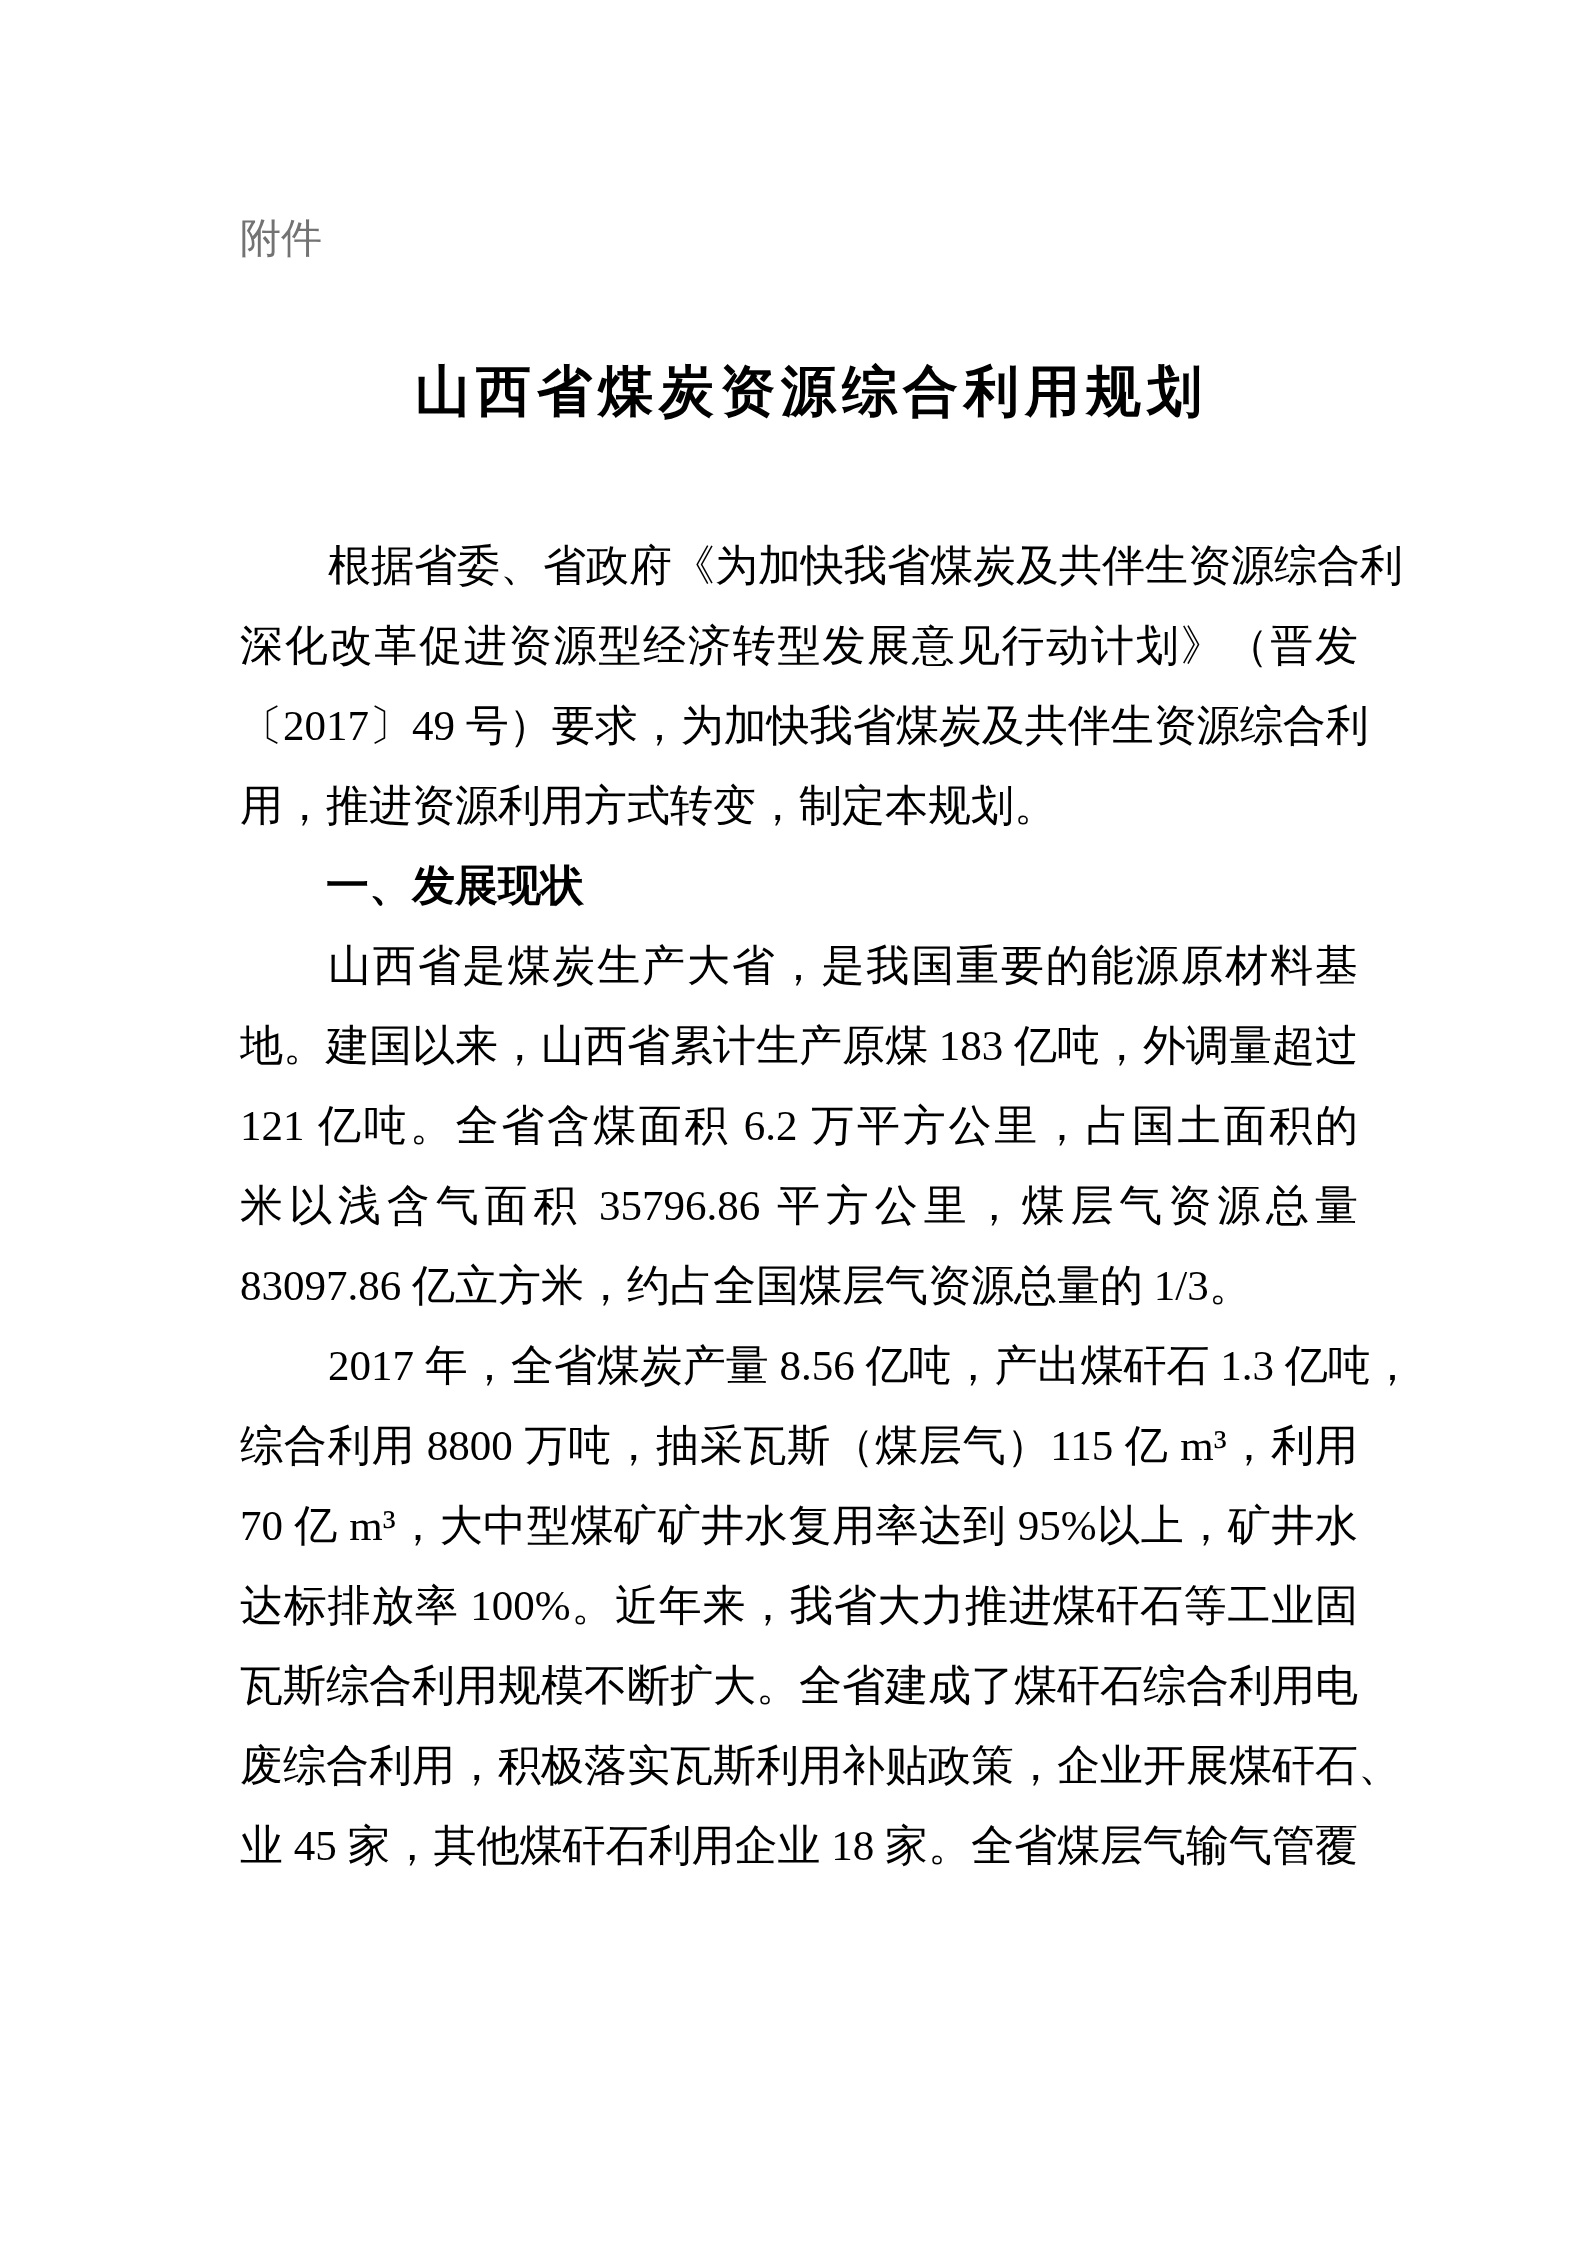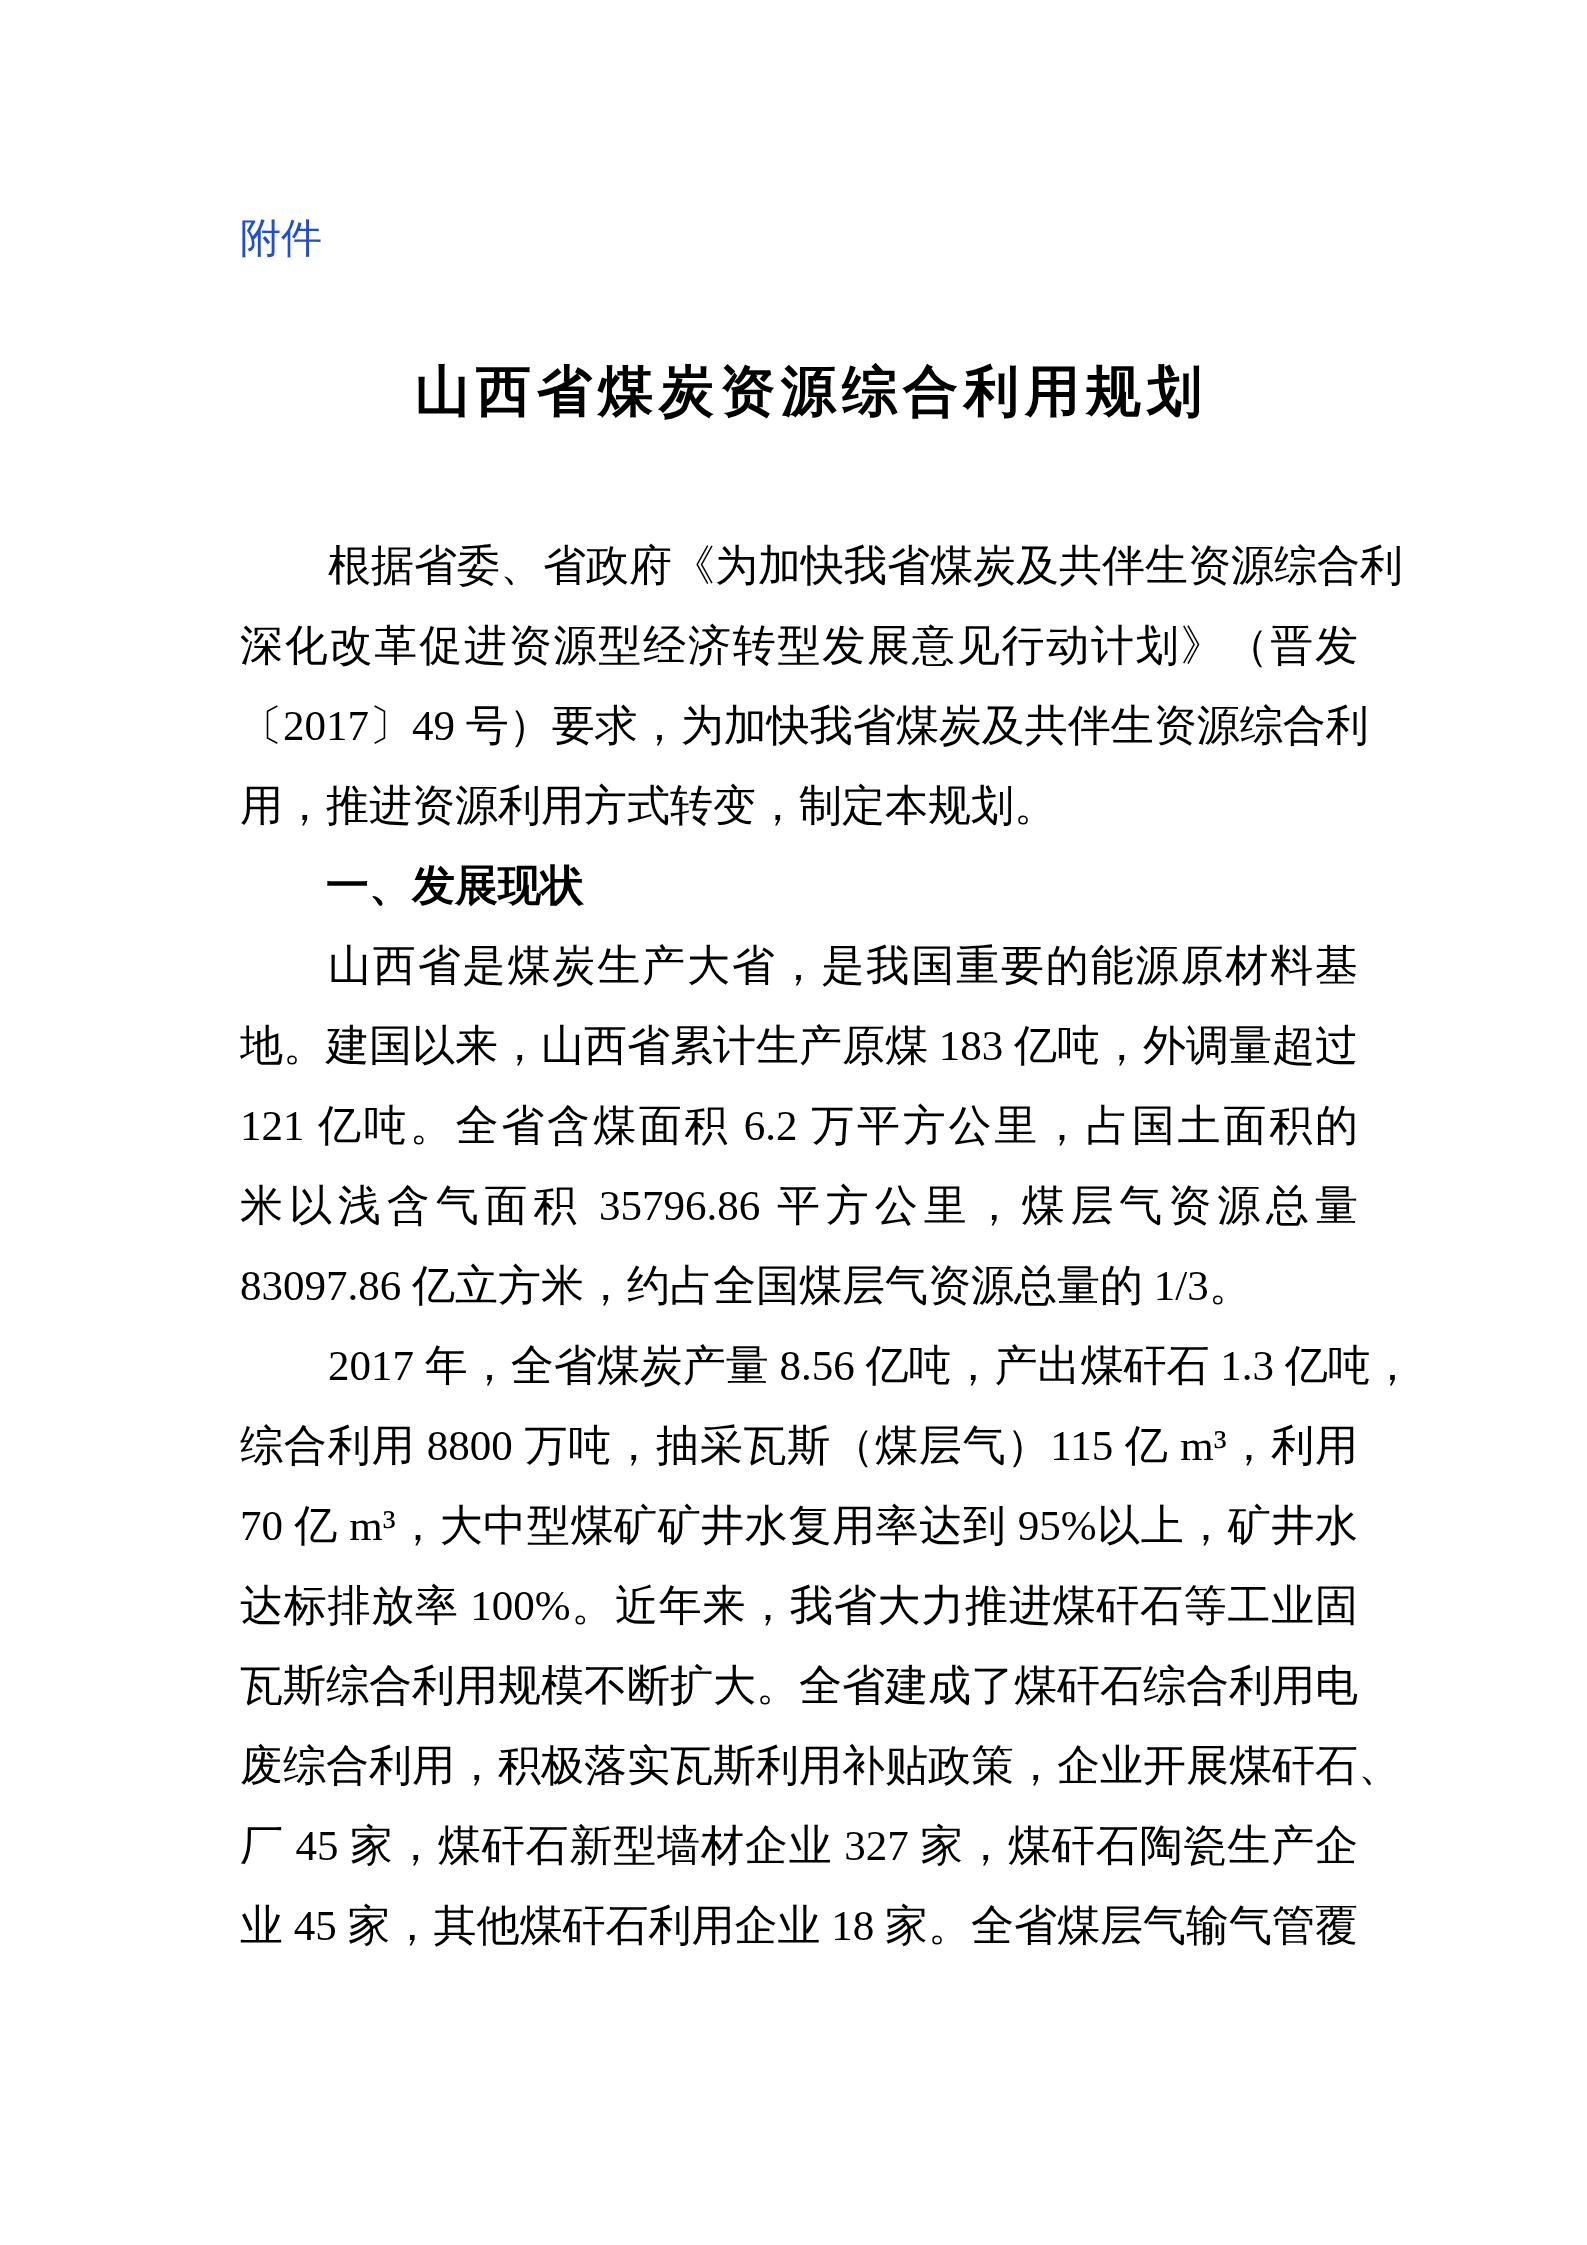--- a/index.html
+++ b/index.html
@@ -11,21 +11,21 @@
     background: #ffffff;
     color: #000000;
     overflow: hidden;
   }
   .attachment-label {
     margin-top: 215px;
     margin-left: 240px;
     font-family: Liberation Serif, serif;
     font-size: 41px;
     line-height: 46px;
-    color: #1d4ed8;
+    color: #737373;
   }
   .doc-title {
     margin-top: 100px;
     text-align: center;
     font-family: "Liberation Sans", "DejaVu Sans", sans-serif;
     font-weight: bold;
     font-size: 55px;
     line-height: 60px;
     letter-spacing: 6px;
     color: #000000;
@@ -86,18 +86,17 @@
     <div class="line justify">121 亿吨。全省含煤面积 6.2 万平方公里，占国土面积的</div>
     <div class="line justify">米以浅含气面积 35796.86 平方公里，煤层气资源总量</div>
     <div class="line">83097.86 亿立方米，约占全国煤层气资源总量的 1/3。</div>
 
     <div class="line justify indent">2017 年，全省煤炭产量 8.56 亿吨，产出煤矸石 1.3 亿吨，</div>
     <div class="line justify">综合利用 8800 万吨，抽采瓦斯（煤层气）115 亿 m³，利用</div>
     <div class="line justify">70 亿 m³，大中型煤矿矿井水复用率达到 95%以上，矿井水</div>
     <div class="line justify">达标排放率 100%。近年来，我省大力推进煤矸石等工业固</div>
     <div class="line justify">瓦斯综合利用规模不断扩大。全省建成了煤矸石综合利用电</div>
     <div class="line justify">废综合利用，积极落实瓦斯利用补贴政策，企业开展煤矸石、</div>
-    <div class="line justify">厂 45 家，煤矸石新型墙材企业 327 家，煤矸石陶瓷生产企</div>
     <div class="line justify">业 45 家，其他煤矸石利用企业 18 家。全省煤层气输气管覆</div>
 
   </div>
 
 </div>
 
 </body></html>

